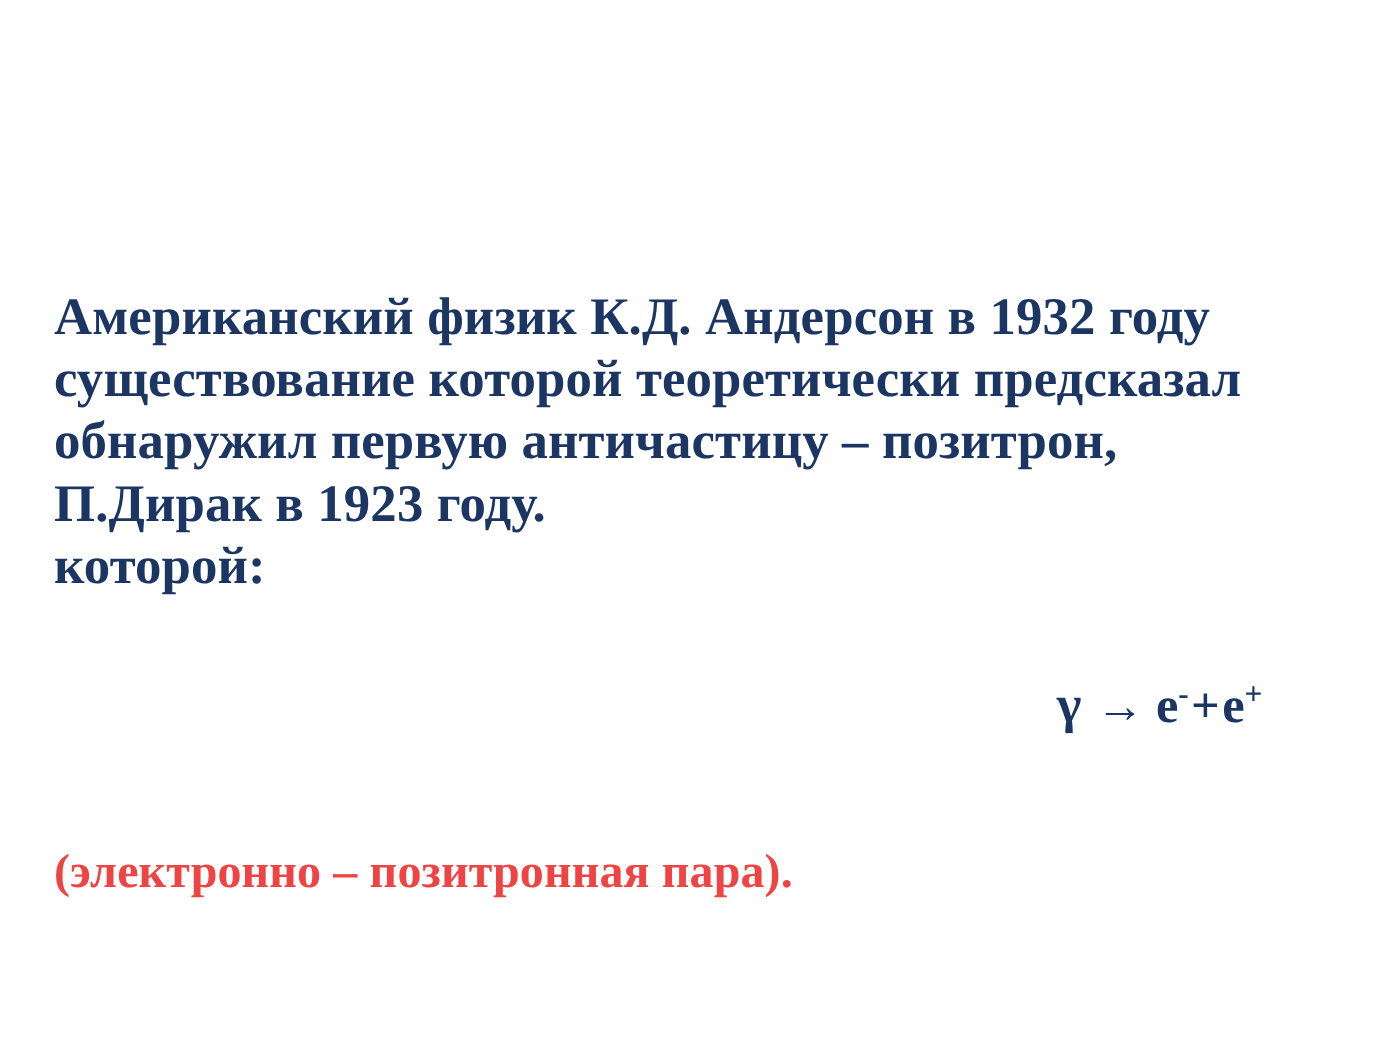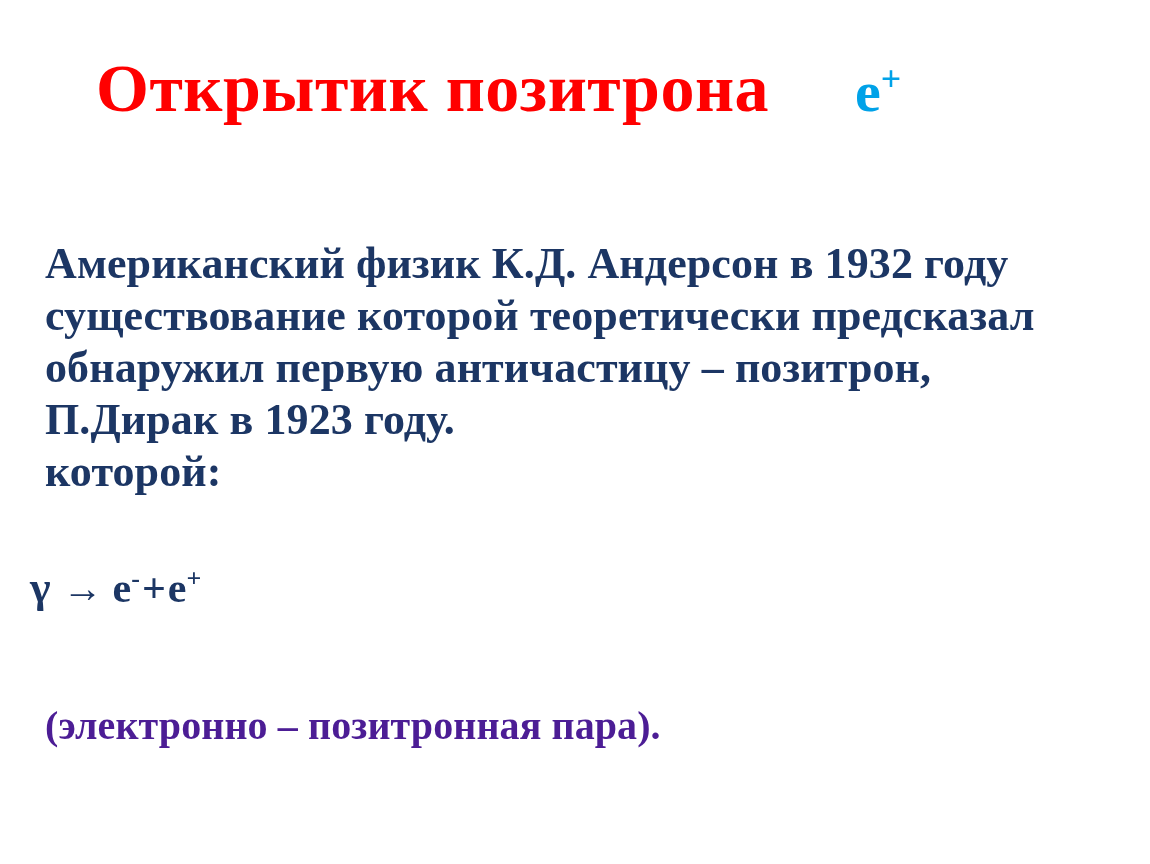--- a/index.html
+++ b/index.html
@@ -77,22 +77,22 @@
     white-space: nowrap;
     letter-spacing: 0.1px;
   }
 
   
   .equation-row {
     position: absolute;
     left: 0;
     top: 566px;
     width: 1052px;
-    text-align: left;
-    padding-left: 30px;
+    text-align: right;
+    padding-left: 17px;
     box-sizing: border-box;
   }
 
   .equation {
     display: inline-block;
     font-size: 42px;
     font-weight: bold;
     color: #1c3664;
     line-height: 1;
     white-space: nowrap;
@@ -123,37 +123,31 @@
   .closing-row {
     position: absolute;
     left: 45px;
     top: 700px;
     width: 1060px;
   }
 
   .closing-line {
     font-size: 40px;
     font-weight: bold;
-    color: #4c1d95;
+    color: #ef4444;
     line-height: 52px;
     white-space: nowrap;
     letter-spacing: 0.1px;
   }
 </style>
 </head>
 <body>
 
 <div class="slide">
 
-  <div class="title-row">
-    <span class="title-text">Открытик позитрона</span>
-    <span class="title-particle">
-      <span>e</span><span class="sup">+</span>
-    </span>
-  </div>
 
   <div class="body-block">
     <div class="body-line">Американский физик К.Д. Андерсон в 1932 году</div>
     <div class="body-line">существование которой теоретически предсказал</div>
     <div class="body-line">обнаружил первую античастицу – позитрон,</div>
     <div class="body-line">П.Дирак в 1923 году.</div>
     <div class="body-line">которой:</div>
   </div>
 
   <div class="equation-row">

